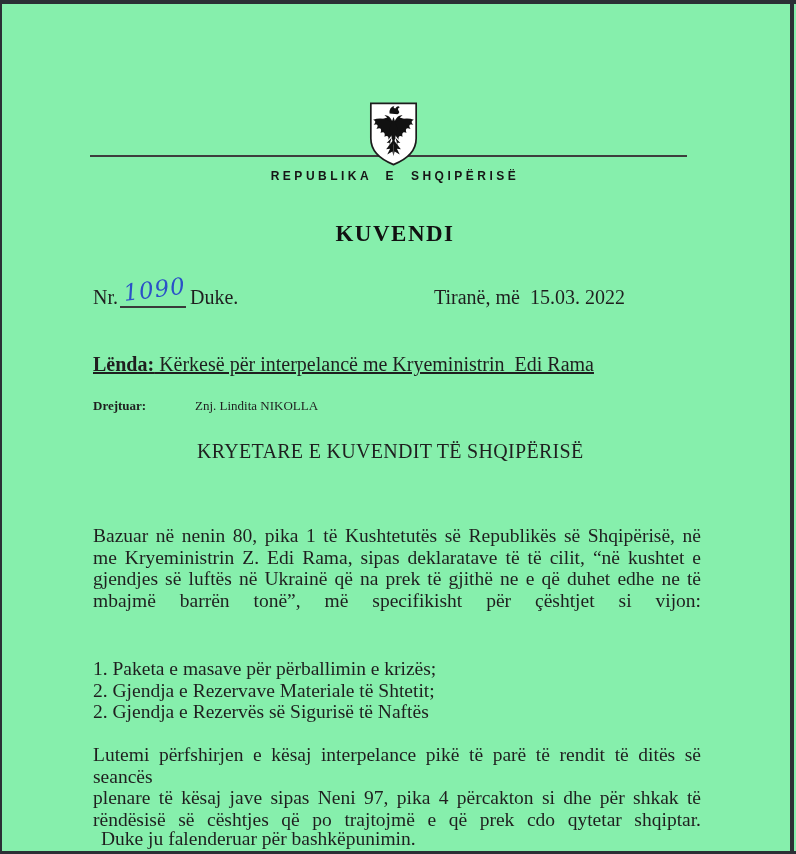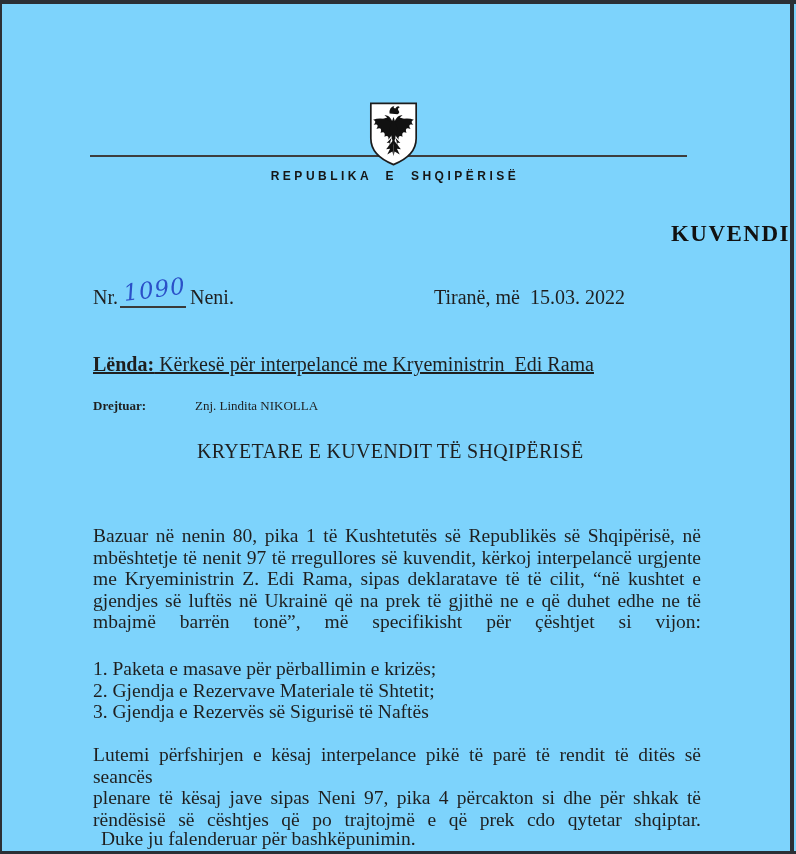--- a/index.html
+++ b/index.html
@@ -1,38 +1,38 @@
 <!DOCTYPE html>
 <html><head>
 <meta charset="utf-8">
 <style>
   html,body{margin:0;padding:0;background:#e8e8e8;}
   .page{
     position:relative;
     width:796px;height:854px;
-    background:#7dd3fc;
+    background:#86efac;
     overflow:hidden;
     font-family:"Liberation Serif", serif;
     color:#1f1f1f;
   }
   
   .scan-top{position:absolute;left:0;top:0;width:796px;height:4px;background:#2b2f35;}
   .scan-left{position:absolute;left:0;top:0;width:2px;height:854px;background:#2b2f35;}
   .scan-right{position:absolute;left:790px;top:0;width:4px;height:854px;background:#2b2f35;}
   .scan-bottom{position:absolute;left:0;top:851px;width:796px;height:3px;background:#2b2f35;}
 
   .emblem{position:absolute;left:365px;top:100px;width:57px;height:68px;z-index:3;}
   .header-rule{position:absolute;left:90px;top:155px;width:597px;height:2px;background:#3d3d3d;z-index:1;}
   .republic{
     position:absolute;left:0;top:169px;width:790px;text-align:center;
     font-family:"Liberation Sans", sans-serif;font-weight:700;
     font-size:12px;letter-spacing:3.5px;word-spacing:7px;color:#161616;
   }
   .institution{
-    position:absolute;left:0;top:221px;width:790px;text-align:right;
+    position:absolute;left:0;top:221px;width:790px;text-align:center;
     font-weight:700;font-size:23px;letter-spacing:1.5px;color:#111;
   }
 
   .meta-row{position:absolute;left:93px;top:286px;width:608px;font-size:20px;}
   .nr-label{display:inline-block;}
   .nr-line{
     display:inline-block;width:66px;height:20px;vertical-align:bottom;
     border-bottom:2px solid #3a3a3a;position:relative;margin:0 4px 1px 2px;
   }
   .nr-hand{
@@ -83,46 +83,45 @@
         <path d="M50,70 L37,87 l7,-1 -5,10 9,-5 2,8 Z"></path>
       </g>
       <use href="#eagle-left" transform="translate(100,0) scale(-1,1)"></use>
       <path d="M50,30 L57,50 L50,80 L43,50 Z"></path>
     </g>
   </svg>
   <div class="republic">REPUBLIKA E SHQIPËRISË</div>
   <div class="institution">KUVENDI</div>
 
   <div class="meta-row">
-    <span class="nr-label">Nr.</span><span class="nr-line"><span class="nr-hand">1090</span></span><span>Neni.</span>
+    <span class="nr-label">Nr.</span><span class="nr-line"><span class="nr-hand">1090</span></span><span>Duke.</span>
     <span class="date-line">Tiranë, më  15.03. 2022</span>
   </div>
 
   <div class="subject-row">
     <b>Lënda:</b><span class="pre"> Kërkesë për interpelancë me Kryeministrin  Edi Rama</span>
   </div>
 
   <div class="addressee-row">
     <span class="addressee-label">Drejtuar:</span><span>Znj. Lindita NIKOLLA</span>
   </div>
   <div class="addressee-title">KRYETARE E KUVENDIT TË SHQIPËRISË</div>
 
 
   <div class="para para1">
     <div class="jline">Bazuar në nenin 80, pika 1 të Kushtetutës së Republikës së Shqipërisë, në</div>
-    <div class="jline">mbështetje të nenit 97 të rregullores së kuvendit, kërkoj interpelancë urgjente</div>
     <div class="jline">me Kryeministrin Z. Edi Rama, sipas deklaratave të të cilit, “në kushtet e</div>
     <div class="jline">gjendjes së luftës në Ukrainë që na prek të gjithë ne e që duhet edhe ne të</div>
     <div class="jline jline-last">mbajmë barrën tonë”, më specifikisht për çështjet si vijon:</div>
   </div>
 
   <div class="para list-block">
     <div>1. Paketa e masave për përballimin e krizës;</div>
     <div>2. Gjendja e Rezervave Materiale të Shtetit;</div>
-    <div>3. Gjendja e Rezervës së Sigurisë të Naftës</div>
+    <div>2. Gjendja e Rezervës së Sigurisë të Naftës</div>
   </div>
 
   <div class="para para2">
     <div class="jline">Lutemi përfshirjen e kësaj interpelance pikë të parë të rendit të ditës së seancës</div>
     <div class="jline">plenare të kësaj jave sipas Neni 97, pika 4 përcakton si dhe për shkak të</div>
     <div class="jline jline-last">rëndësisë së cështjes që po trajtojmë e që prek cdo qytetar shqiptar.</div>
   </div>
 
   <div class="closing">Duke ju falenderuar për bashkëpunimin.</div>
 

